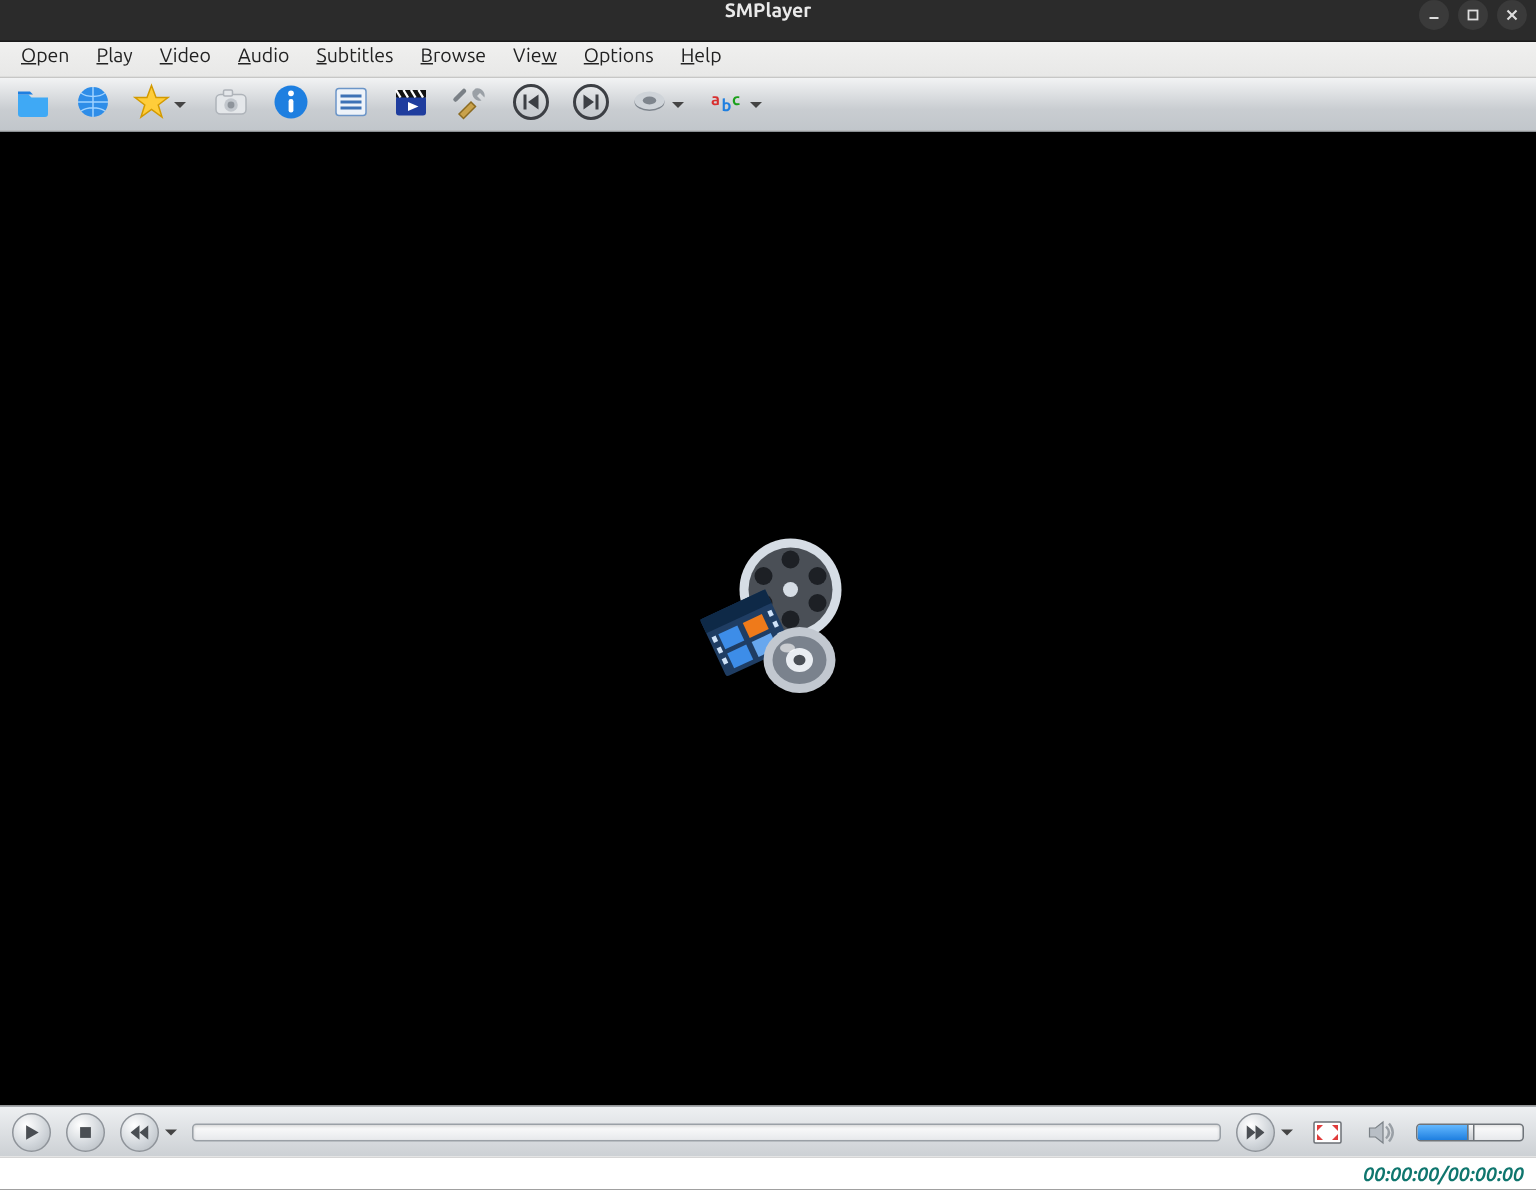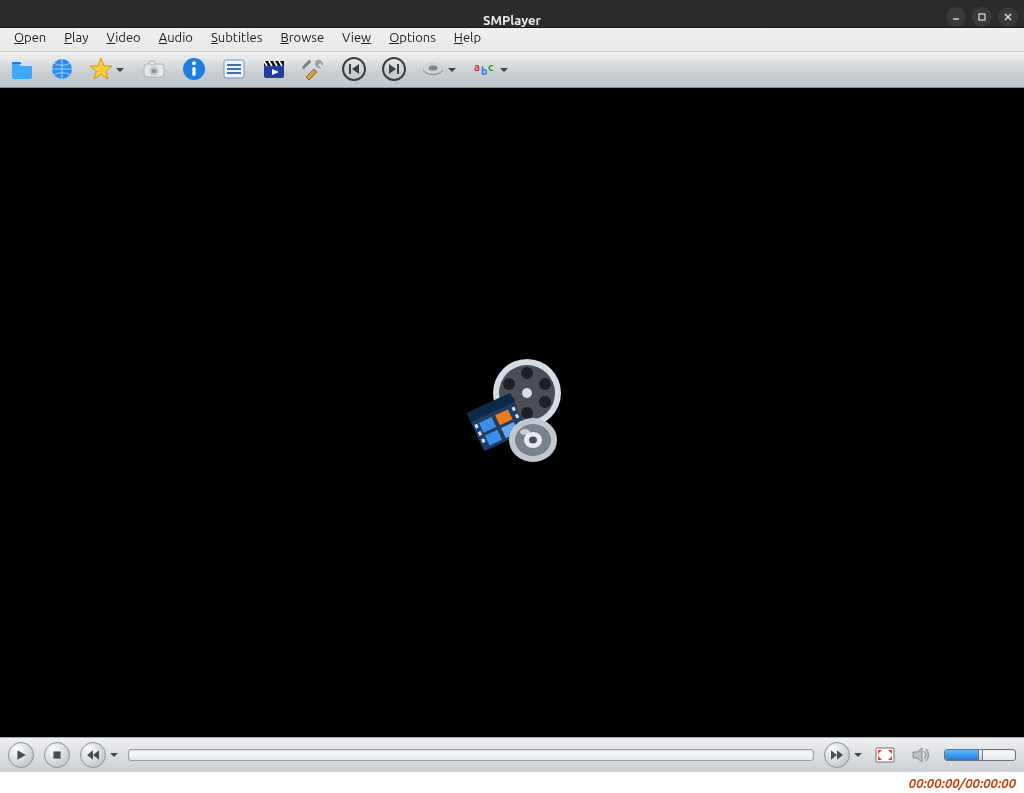--- a/index.html
+++ b/index.html
@@ -14,21 +14,21 @@
     display: flex;
     flex-direction: column;
   }
 
   
   .titlebar {
     height: 28px;
     background: #2b2b2b;
     color: #eaeaea;
     display: flex;
-    align-items: flex-end;
+    align-items: flex-start;
     justify-content: center;
     position: relative;
     font-weight: 600;
     font-size: 13px;
     border-bottom: 1px solid #1a1a1a;
   }
   .titlebar .wincontrols {
     position: absolute;
     right: 6px;
     display: flex;
@@ -172,21 +172,21 @@
     height: 22px;
     background: #fff;
     border-top: 1px solid #d5d5d5;
     display: flex;
     align-items: center;
     justify-content: flex-end;
     padding: 0 8px;
     font-style: italic;
     font-weight: 600;
     font-size: 13px;
-    color: #c2410c;
+    color: #0f766e;
   }
 </style>
 </head>
 <body>
 
 <div class="titlebar">
   <span>SMPlayer</span>
   <div class="wincontrols">
     <div class="winbtn">
       <svg viewBox="0 0 10 10">

